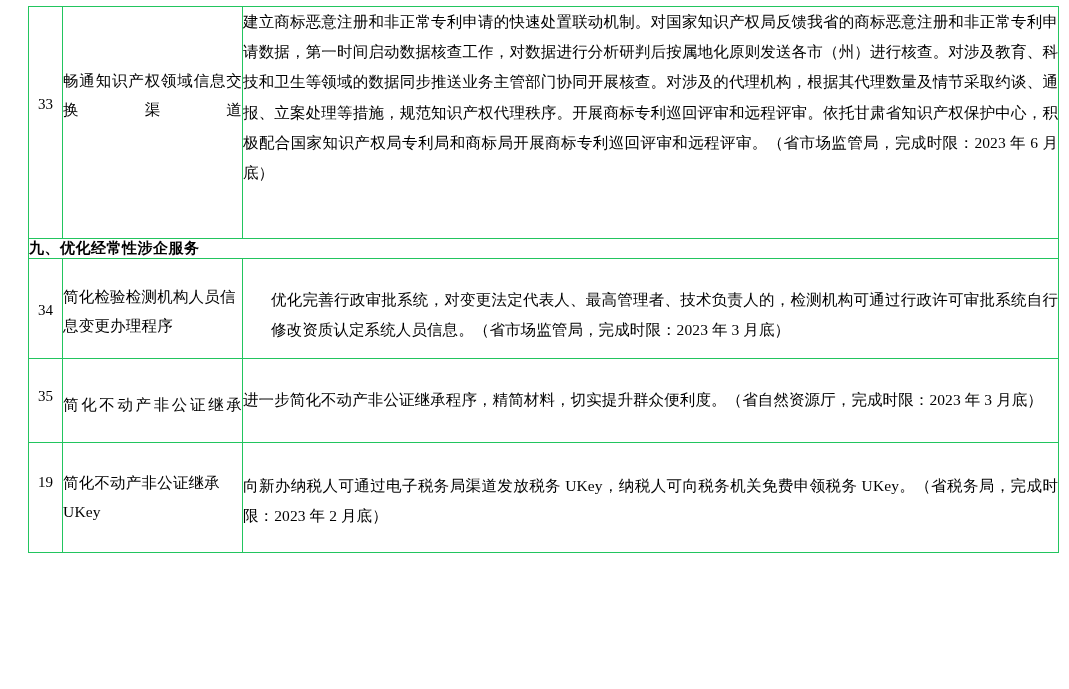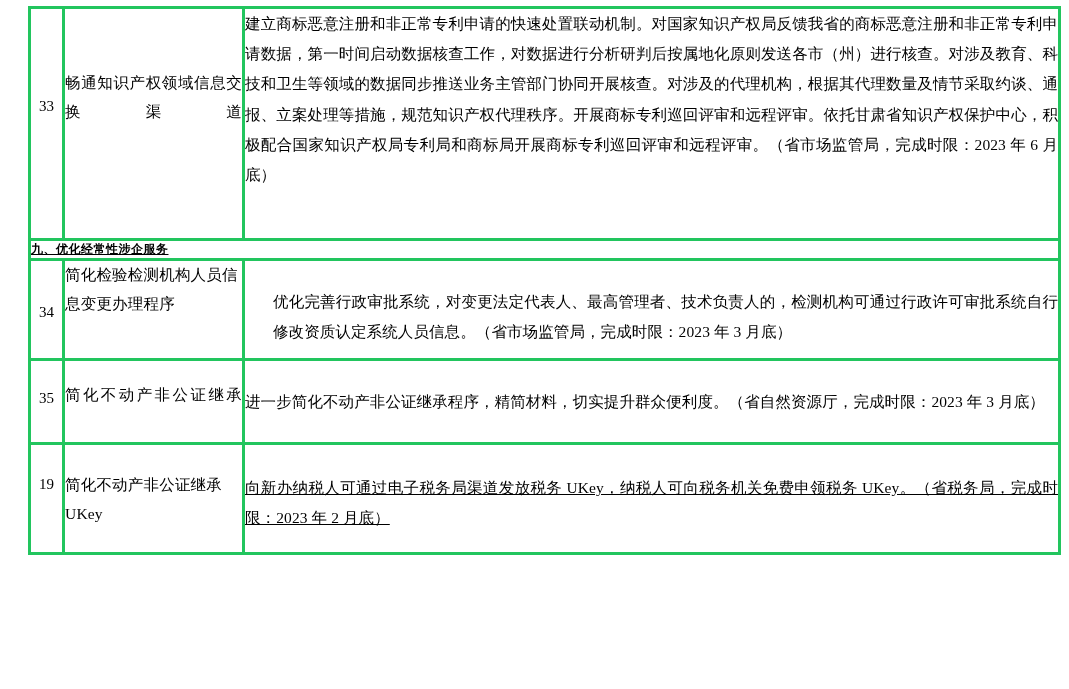--- a/index.html
+++ b/index.html
@@ -20,21 +20,21 @@
     height: 689px;
     box-sizing: border-box;
     padding: 6px 10px 0 28px;
   }
   table.doc-table {
     border-collapse: collapse;
     width: 1030px;
     table-layout: fixed;
   }
   table.doc-table td {
-    border: 3px solid #22c55e;
+    border: 1px solid #22c55e;
     vertical-align: top;
     padding: 0;
   }
   .col-num { width: 34px; }
   .col-item { width: 180px; }
   .col-body { width: 816px; }
 
   .cell-num {
     text-align: center;
     font-size: 15px;
@@ -54,36 +54,35 @@
   }
   .cell-body {
     font-size: 15.5px;
     line-height: 1.95;
     padding: 12px 12px 12px 10px;
     text-align: justify;
     letter-spacing: 0.1px;
   }
   .section-row td {
     padding: 10px 0 10px 14px;
-    font-size: 12px;
+    font-size: 15px;
     font-weight: bold;
     letter-spacing: 0.5px;
-    text-decoration: underline;
   }
   .row33 .cell-num { padding-top: 86px; }
   .row33 .cell-item { padding-top: 60px; }
   .row34 .cell-num { padding-top: 40px; }
-  .row34 .cell-item { }
+  .row34 .cell-item { padding-top: 24px; }
   .row35 .cell-num { padding-top: 26px; }
-  .row35 .cell-item { padding-top: 20px; }
+  .row35 .cell-item { padding-top: 32px; }
   .row36 .cell-num { padding-top: 28px; }
   .row36 .cell-item { padding-top: 26px; }
   .row34 .cell-body { padding-top: 26px; padding-left: 28px; }
   .row35 .cell-body { padding-top: 26px; }
-  .row36 .cell-body { padding-top: 28px; text-decoration: underline; }
+  .row36 .cell-body { padding-top: 28px; }
   .h33 { height: 232px; }
   .h34 { height: 100px; }
   .h35 { height: 84px; }
   .h36 { height: 110px; }
 </style>
 </head>
 <body>
 
 <div class="page">
   <table class="doc-table">

